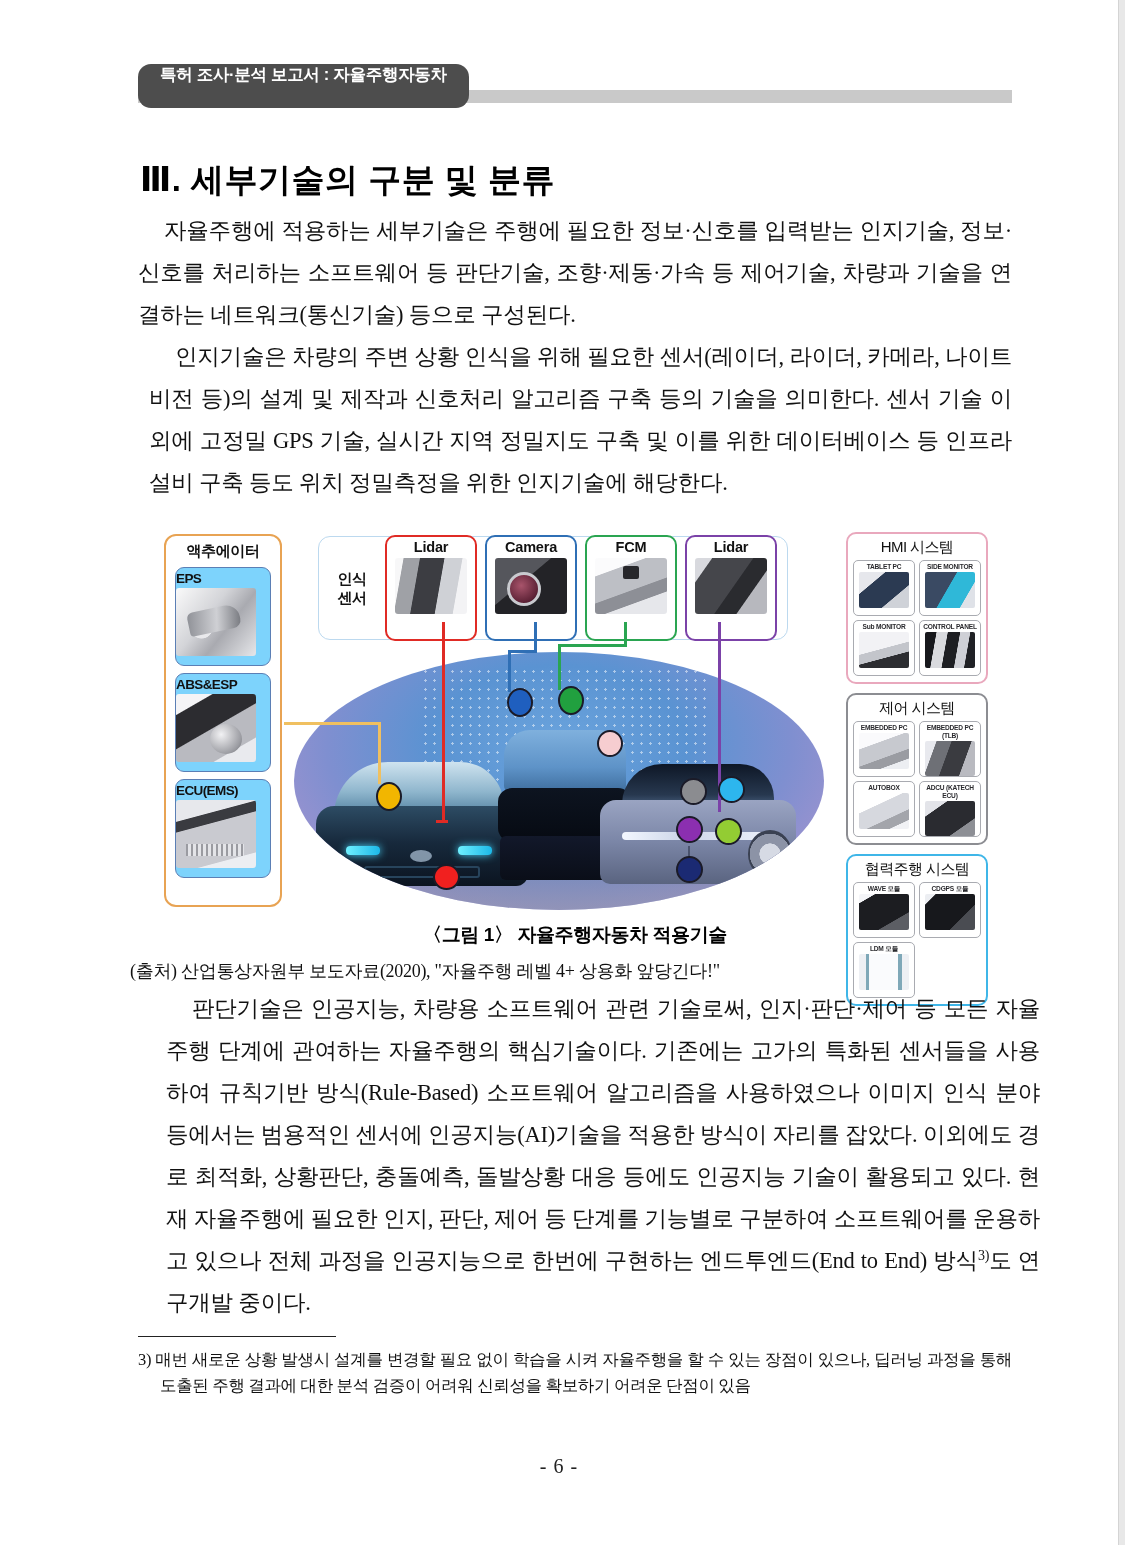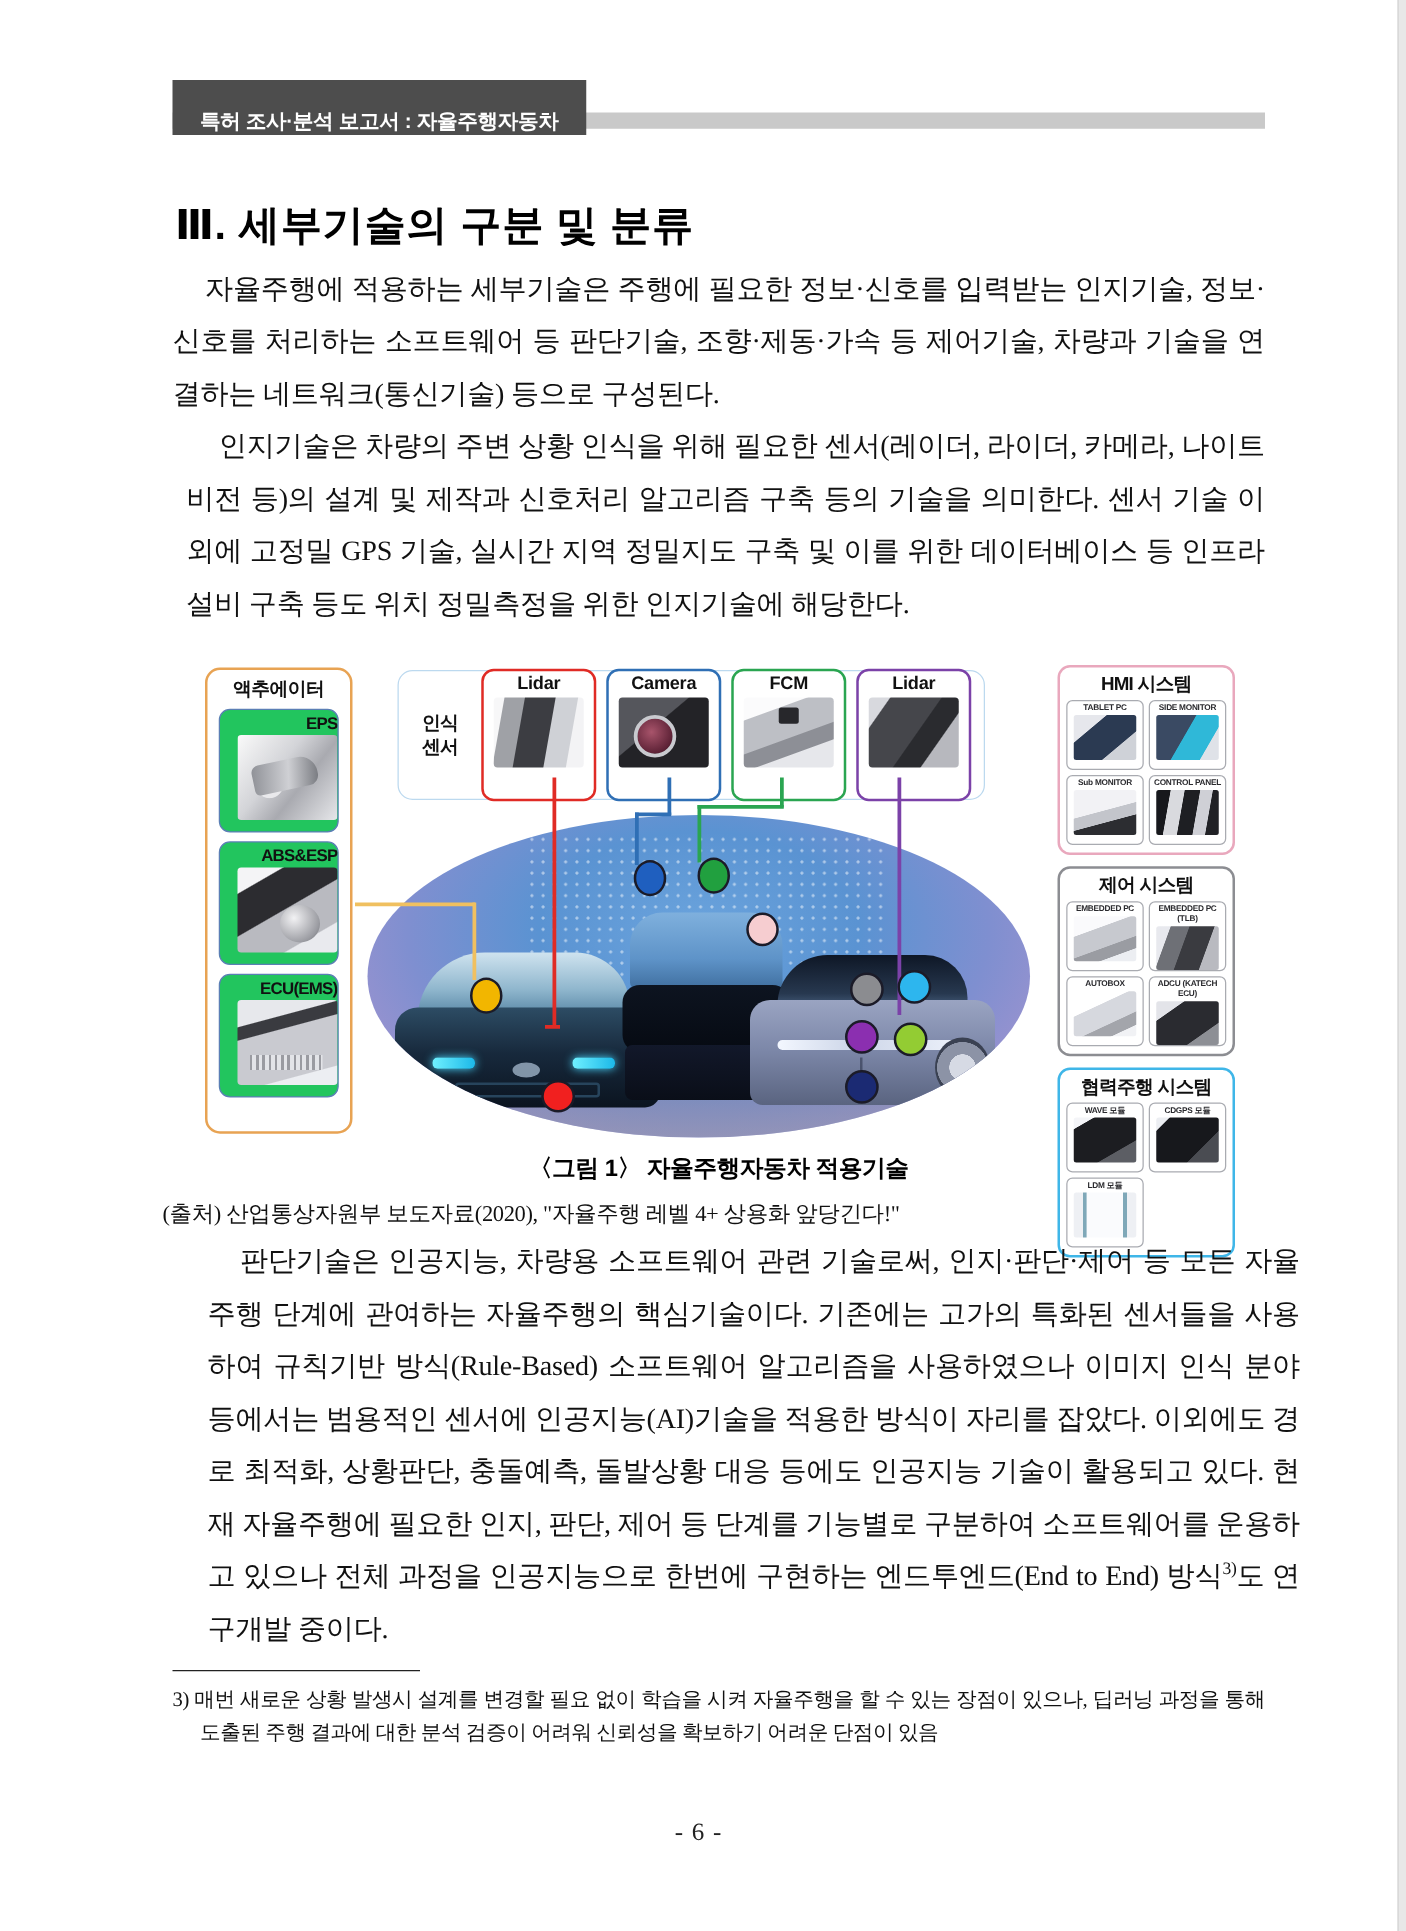--- a/index.html
+++ b/index.html
@@ -45,21 +45,22 @@
     width: 874px; height: 13px;
     background: #c9c9c9;
   }
   .header-tab {
     position: absolute;
     left: 0; top: 0;
     height: 44px;
     background: #4d4d4d;
     padding: 0 22px;
     display: flex;
-    align-items: flex-end;
+    align-items: flex-start;
+    border-radius: 13px;
   }
   .header-tab-text {
     color: #ffffff;
     font-family: "Liberation Sans", "DejaVu Sans", sans-serif;
     font-size: 16.5px;
     font-weight: bold;
     letter-spacing: -0.3px;
     white-space: nowrap;
   }
 
@@ -131,24 +132,24 @@
     font-weight: bold;
     color: #111;
     margin-bottom: 6px;
     letter-spacing: -0.4px;
   }
   .act-item {
     margin: 5px 9px 7px 9px;
     height: 99px;
     border: 1.6px solid #5b7fb5;
     border-radius: 9px;
-    background: #22c55e;
+    background: #7dd3fc;
     display: flex;
     flex-direction: column;
-    align-items: flex-end;
+    align-items: flex-start;
     padding-top: 3px;
     overflow: hidden;
   }
   .act-label {
     font-family: "Liberation Sans", "DejaVu Sans", sans-serif;
     font-size: 13.5px;
     font-weight: bold;
     color: #111;
     letter-spacing: -0.6px;
   }
@@ -281,21 +282,21 @@
     margin-bottom: 9px;
     padding: 4px 5px 6px 5px;
   }
   .panel-hmi     { border: 2.2px solid #e9a8bd; }
   .panel-control { border: 2.2px solid #8c8d92; }
   .panel-coop    { border: 2.2px solid #3fb6e8; }
   .panel-right .panel-title-r {
     text-align: center;
     font-family: "Liberation Sans", "DejaVu Sans", sans-serif;
     font-size: 15px;
-    font-weight: bold;
+    font-weight: normal;
     color: #111;
     margin-bottom: 3px;
     letter-spacing: -0.6px;
   }
   .cell-grid { display: flex; flex-wrap: wrap; gap: 4px; }
   .cell {
     width: 62px; height: 56px;
     border: 1.1px solid #a9abb1;
     border-radius: 5px;
     background: #fff;

